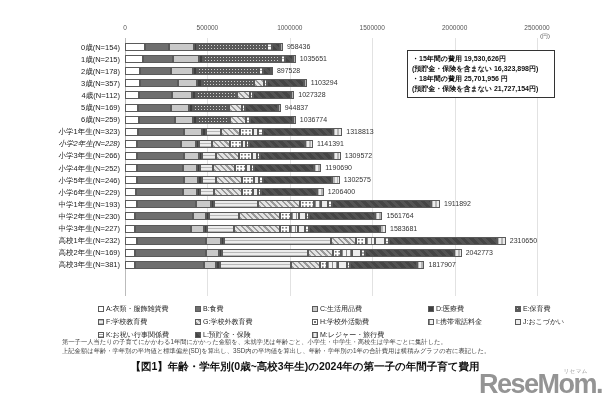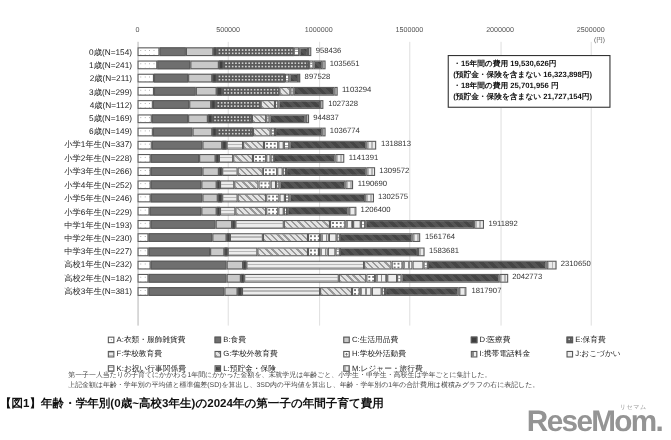--- a/index.html
+++ b/index.html
@@ -34,21 +34,21 @@
   #annotation-box{position:absolute;left:407px;top:50px;width:138px;border:1px solid #333;
                   background:#fff;padding:3px 4px;font-size:7px;font-weight:bold;line-height:10px;color:#111;}
   
   #legend{position:absolute;left:98px;top:304px;display:grid;
           grid-template-columns:97px 117px 116px 87px 90px;row-gap:3px;font-size:7px;color:#222;}
   .legend-item{display:flex;align-items:center;white-space:nowrap;}
   .legend-swatch{display:inline-block;width:6px;height:6px;margin-right:2px;flex:0 0 auto;}
   
   #footnotes{position:absolute;left:62px;top:338px;font-size:6.3px;color:#444;line-height:8.5px;}
   
-  #caption{position:absolute;left:0;top:360px;width:610px;
+  #caption{position:absolute;left:0;top:360px;width:610px;text-align:center;
            font-size:10.5px;font-weight:bold;color:#111;}
   
   #logo{position:absolute;right:8px;bottom:3px;color:#949494;text-align:right;}
   #logo .logo-text{font-size:27px;font-weight:800;letter-spacing:-1.5px;line-height:26px;}
   #logo .logo-ruby{position:absolute;right:14px;top:-3px;font-size:5.5px;letter-spacing:0.5px;color:#9a9a9a;}
 </style>
 </head>
 <body>
 
 <div id="stage">
@@ -76,45 +76,45 @@
         <span class="seg seg-A" style="width: 19.776px;"></span>
         <span class="seg seg-B" style="width: 24.72px;"></span>
         <span class="seg seg-C" style="width: 24.72px;"></span>
         <span class="seg seg-D" style="width: 3.296px;"></span>
         <span class="seg seg-E" style="width: 69.216px;"></span>
         <span class="seg seg-K" style="width: 4.944px;"></span>
         <span class="seg seg-L" style="width: 8.24px;"></span>
         <span class="seg seg-M" style="width: 3.03825px;"></span>
       </div>
       <div class="total-label" style="left: 286.95px; top: 43px;">958436</div>
-      <div class="row-label" style="top: 54.6px;">1歳(N=241)</div>
+      <div class="row-label" style="top: 54.6px;">1歳(N=215)</div>
       <div class="bar" style="left: 125px; top: 55.1px; width: 170.675px;">
         <span class="seg seg-A" style="width: 18.128px;"></span>
         <span class="seg seg-B" style="width: 29.664px;"></span>
         <span class="seg seg-C" style="width: 26.368px;"></span>
         <span class="seg seg-D" style="width: 4.12px;"></span>
         <span class="seg seg-E" style="width: 77.456px;"></span>
         <span class="seg seg-K" style="width: 4.12px;"></span>
         <span class="seg seg-L" style="width: 8.24px;"></span>
         <span class="seg seg-M" style="width: 2.57928px;"></span>
       </div>
       <div class="total-label" style="left: 299.675px; top: 55.1px;">1035651</div>
-      <div class="row-label" style="top: 66.7px;">2歳(N=211)</div>
+      <div class="row-label" style="top: 66.7px;">2歳(N=178)</div>
       <div class="bar" style="left: 125px; top: 67.2px; width: 147.913px;">
         <span class="seg seg-A" style="width: 14.832px;"></span>
         <span class="seg seg-B" style="width: 31.312px;"></span>
         <span class="seg seg-C" style="width: 21.424px;"></span>
         <span class="seg seg-D" style="width: 4.12px;"></span>
         <span class="seg seg-E" style="width: 62.624px;"></span>
         <span class="seg seg-K" style="width: 3.296px;"></span>
         <span class="seg seg-L" style="width: 8.24px;"></span>
         <span class="seg seg-M" style="width: 2.06461px;"></span>
       </div>
       <div class="total-label" style="left: 276.913px; top: 67.2px;">897528</div>
-      <div class="row-label" style="top: 78.8px;">3歳(N=299)</div>
+      <div class="row-label" style="top: 78.8px;">3歳(N=357)</div>
       <div class="bar" style="left: 125px; top: 79.3px; width: 181.823px;">
         <span class="seg seg-A" style="width: 14.832px;"></span>
         <span class="seg seg-B" style="width: 37.904px;"></span>
         <span class="seg seg-C" style="width: 19.776px;"></span>
         <span class="seg seg-D" style="width: 4.12px;"></span>
         <span class="seg seg-E" style="width: 52.736px;"></span>
         <span class="seg seg-G" style="width: 9.888px;"></span>
         <span class="seg seg-K" style="width: 3.296px;"></span>
         <span class="seg seg-L" style="width: 36.256px;"></span>
         <span class="seg seg-M" style="width: 3.01485px;"></span>
@@ -139,49 +139,49 @@
         <span class="seg seg-B" style="width: 32.96px;"></span>
         <span class="seg seg-C" style="width: 18.128px;"></span>
         <span class="seg seg-D" style="width: 3.296px;"></span>
         <span class="seg seg-E" style="width: 36.256px;"></span>
         <span class="seg seg-G" style="width: 13.184px;"></span>
         <span class="seg seg-K" style="width: 3.296px;"></span>
         <span class="seg seg-L" style="width: 32.96px;"></span>
         <span class="seg seg-M" style="width: 2.44514px;"></span>
       </div>
       <div class="total-label" style="left: 284.709px; top: 103.5px;">944837</div>
-      <div class="row-label" style="top: 115.1px;">6歳(N=149)</div>
+      <div class="row-label" style="top: 115.1px;">6歳(N=259)</div>
       <div class="bar" style="left: 125px; top: 115.6px; width: 170.86px;">
         <span class="seg seg-A" style="width: 14.008px;"></span>
         <span class="seg seg-B" style="width: 36.256px;"></span>
         <span class="seg seg-C" style="width: 18.128px;"></span>
         <span class="seg seg-D" style="width: 3.296px;"></span>
         <span class="seg seg-E" style="width: 32.96px;"></span>
         <span class="seg seg-G" style="width: 16.48px;"></span>
         <span class="seg seg-K" style="width: 4.12px;"></span>
         <span class="seg seg-L" style="width: 42.848px;"></span>
         <span class="seg seg-M" style="width: 2.76436px;"></span>
       </div>
       <div class="total-label" style="left: 299.86px; top: 115.6px;">1036774</div>
-      <div class="row-label" style="top: 127.2px;">小学1年生(N=337)</div>
+      <div class="row-label" style="top: 127.2px;">小学1年生(N=323)</div>
       <div class="bar" style="left: 125px; top: 127.7px; width: 217.34px;">
         <span class="seg seg-A" style="width: 13.184px;"></span>
         <span class="seg seg-B" style="width: 46.144px;"></span>
         <span class="seg seg-C" style="width: 18.128px;"></span>
         <span class="seg seg-D" style="width: 3.296px;"></span>
         <span class="seg seg-F" style="width: 14.832px;"></span>
         <span class="seg seg-G" style="width: 19.776px;"></span>
         <span class="seg seg-H" style="width: 13.184px;"></span>
         <span class="seg seg-J" style="width: 4.944px;"></span>
         <span class="seg seg-K" style="width: 4.12px;"></span>
         <span class="seg seg-L" style="width: 70.864px;"></span>
         <span class="seg seg-M" style="width: 8.86838px;"></span>
       </div>
       <div class="total-label" style="left: 346.34px; top: 127.7px;">1318813</div>
-      <div class="row-label" style="top: 139.3px;">小学2年生(N=228)</div>
+      <div class="row-label" style="top: 139.3px; font-style: italic;">小学2年生(N=228)</div>
       <div class="bar" style="left: 125px; top: 139.8px; width: 188.101px;">
         <span class="seg seg-A" style="width: 11.536px;"></span>
         <span class="seg seg-B" style="width: 44.496px;"></span>
         <span class="seg seg-C" style="width: 14.832px;"></span>
         <span class="seg seg-D" style="width: 3.296px;"></span>
         <span class="seg seg-F" style="width: 13.184px;"></span>
         <span class="seg seg-G" style="width: 18.128px;"></span>
         <span class="seg seg-H" style="width: 11.536px;"></span>
         <span class="seg seg-J" style="width: 4.12px;"></span>
         <span class="seg seg-K" style="width: 3.296px;"></span>
@@ -306,21 +306,21 @@
         <span class="seg seg-F" style="width: 107.12px;"></span>
         <span class="seg seg-G" style="width: 24.72px;"></span>
         <span class="seg seg-H" style="width: 9.888px;"></span>
         <span class="seg seg-I" style="width: 9.888px;"></span>
         <span class="seg seg-J" style="width: 9.888px;"></span>
         <span class="seg seg-K" style="width: 4.12px;"></span>
         <span class="seg seg-L" style="width: 107.12px;"></span>
         <span class="seg seg-M" style="width: 9.17112px;"></span>
       </div>
       <div class="total-label" style="left: 509.795px; top: 236.6px;">2310650</div>
-      <div class="row-label" style="top: 248.2px;">高校2年生(N=182)</div>
+      <div class="row-label" style="top: 248.2px;">高校2年生(N=169)</div>
       <div class="bar" style="left: 125px; top: 248.7px; width: 336.649px;">
         <span class="seg seg-A" style="width: 9.888px;"></span>
         <span class="seg seg-B" style="width: 70.864px;"></span>
         <span class="seg seg-C" style="width: 13.184px;"></span>
         <span class="seg seg-D" style="width: 3.296px;"></span>
         <span class="seg seg-F" style="width: 85.696px;"></span>
         <span class="seg seg-G" style="width: 24.72px;"></span>
         <span class="seg seg-H" style="width: 8.24px;"></span>
         <span class="seg seg-I" style="width: 10.712px;"></span>
         <span class="seg seg-J" style="width: 9.888px;"></span>

